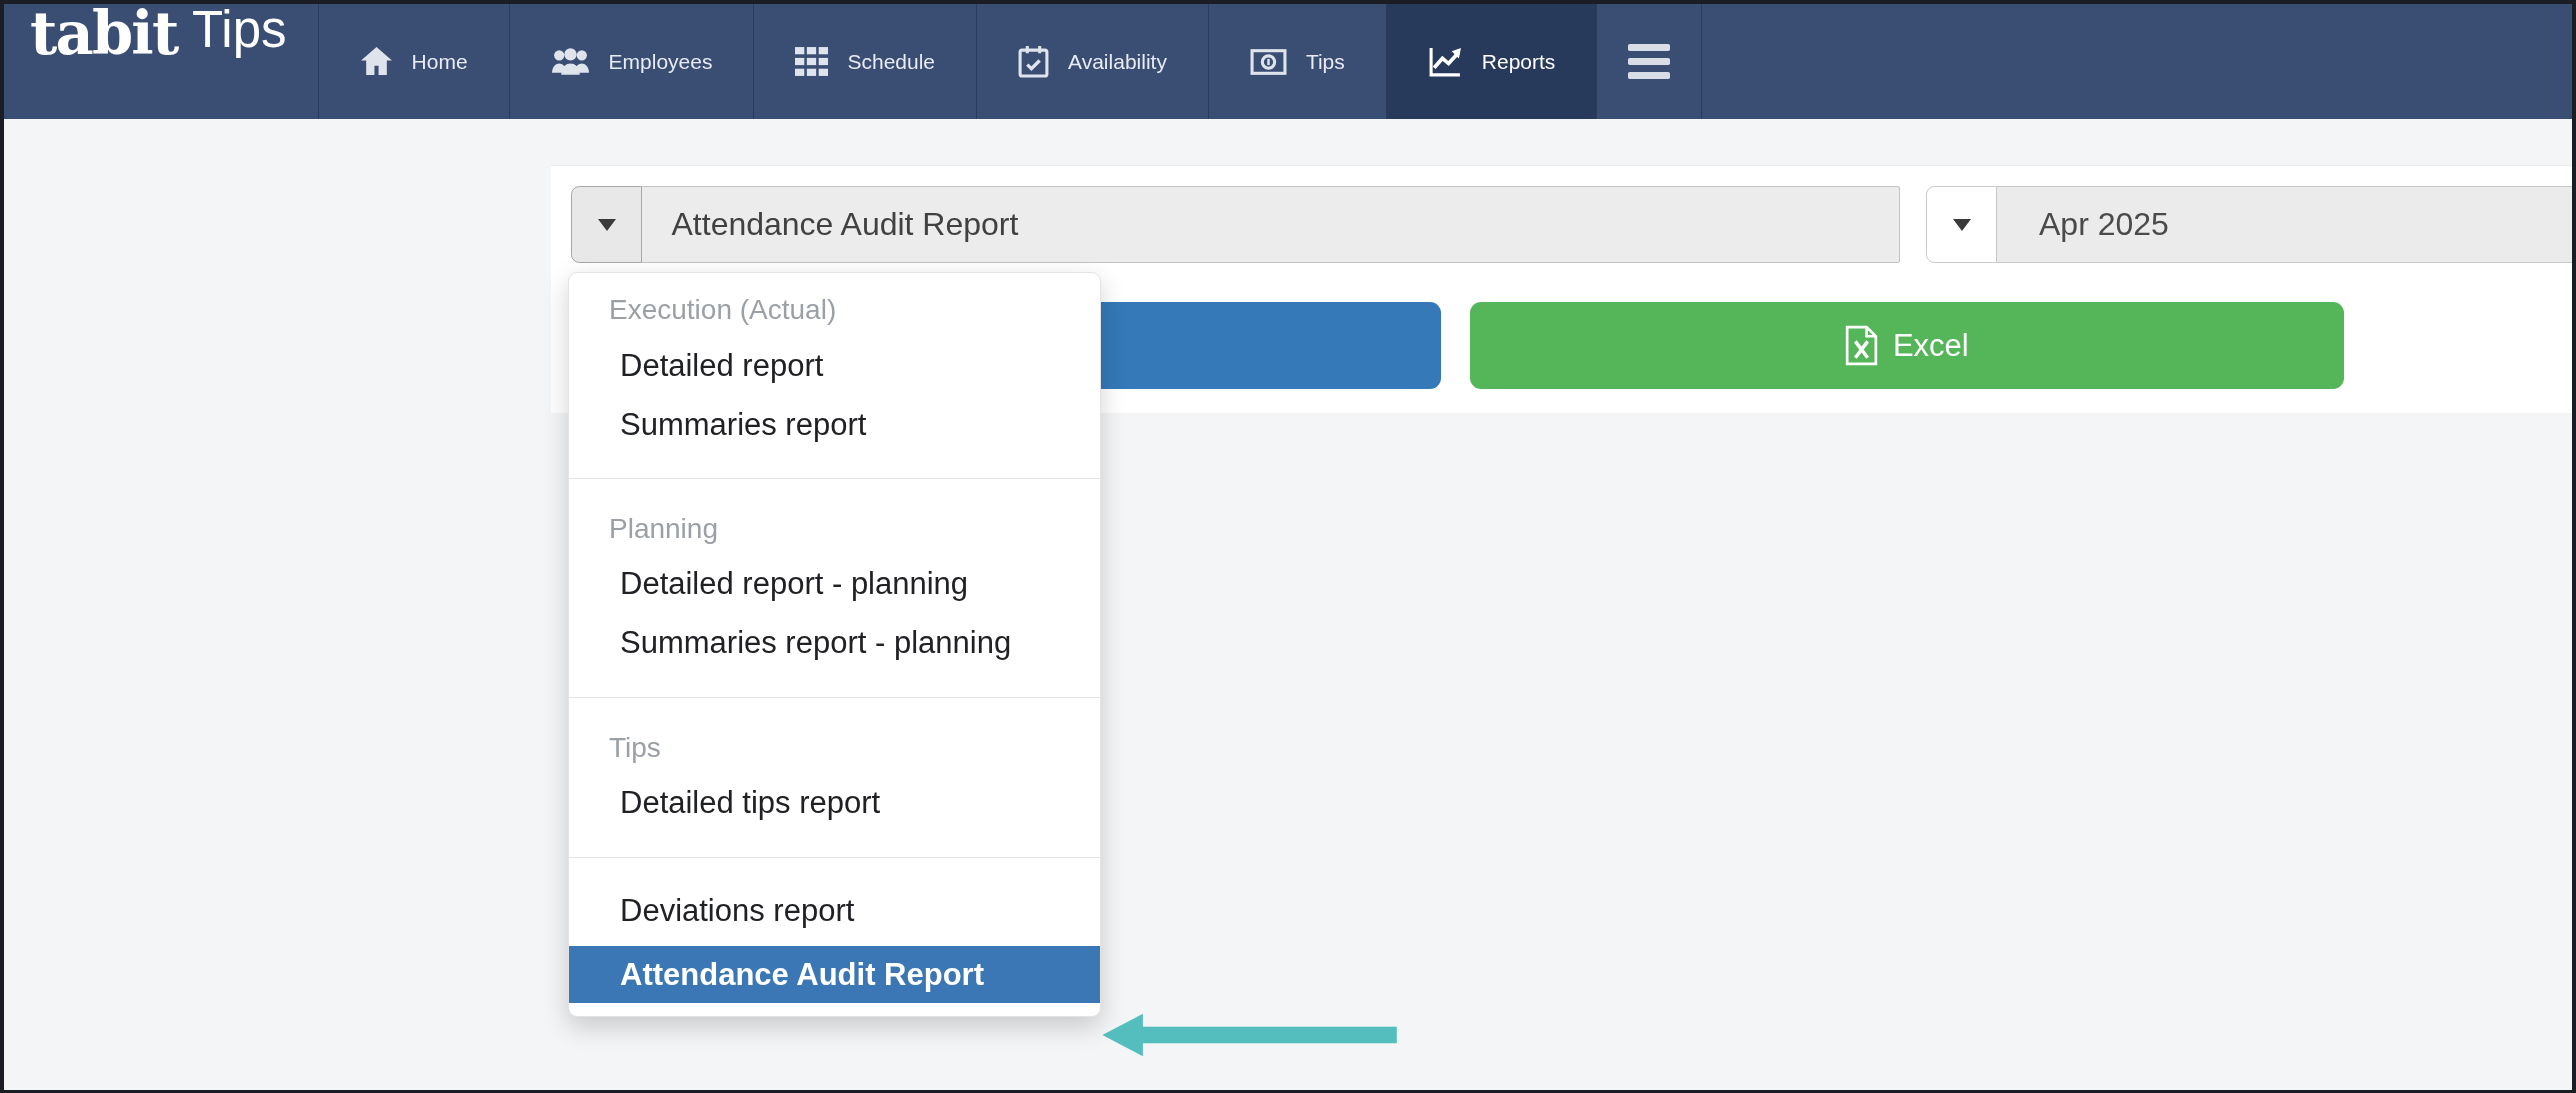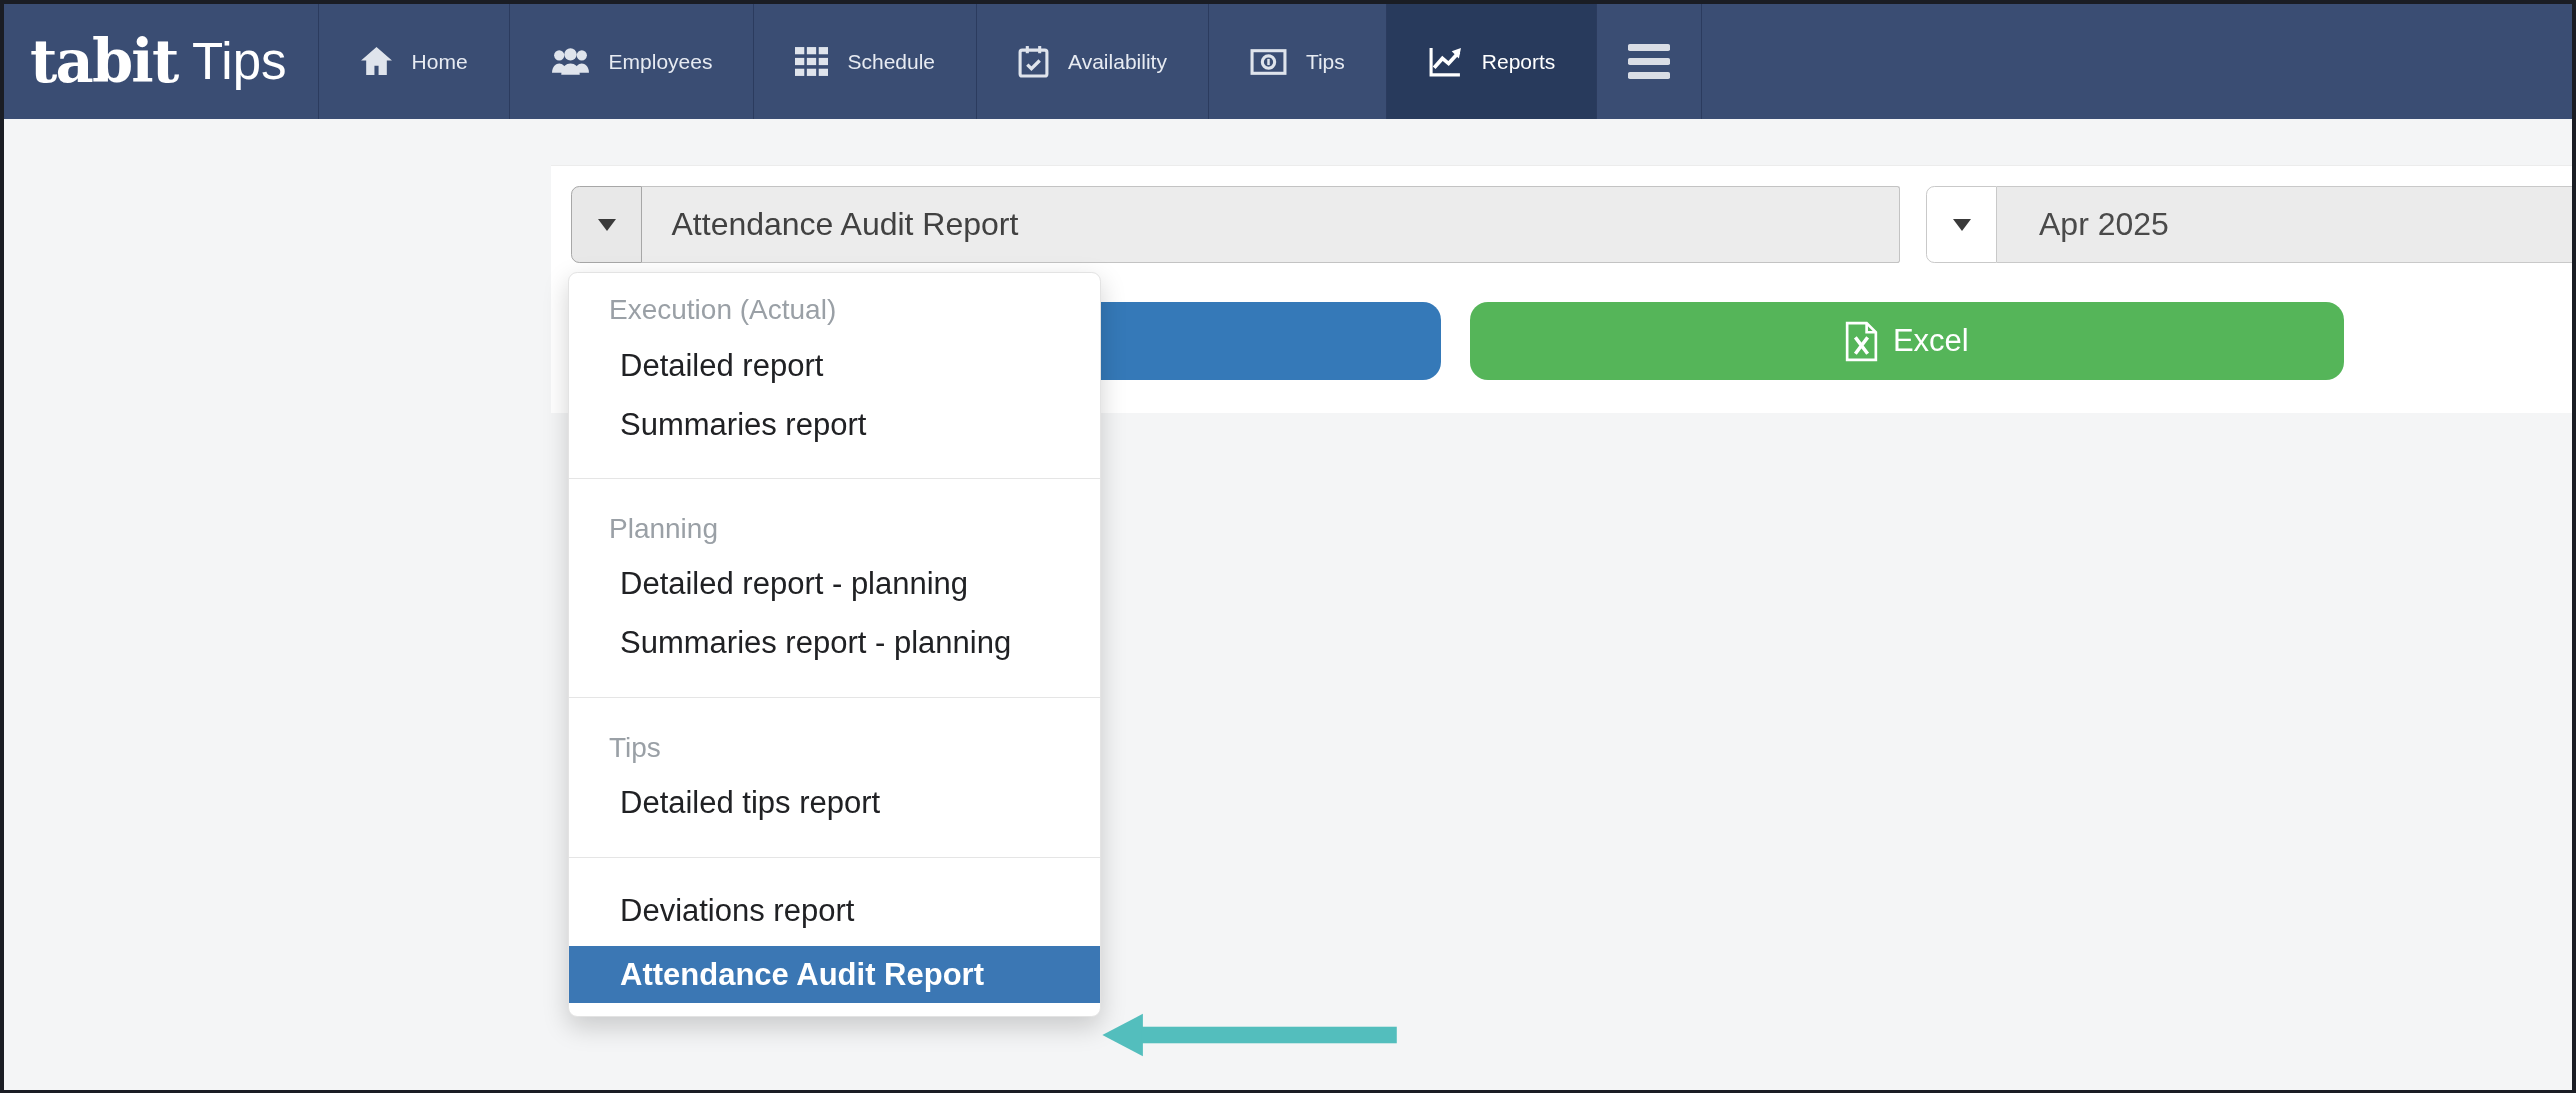--- a/index.html
+++ b/index.html
@@ -13,21 +13,21 @@
     font-family:"Liberation Sans",sans-serif;
     -webkit-font-smoothing:antialiased;
   }
 
   
   .navbar{
     position:absolute;top:0;left:0;right:0;height:115px;
     background:#3a4d73;
     display:flex;align-items:stretch;
   }
-  .brand{display:flex;align-items:center;padding:0 31px 0 26px;cursor:pointer;}
+  .brand{display:flex;align-items:flex-start;padding:0 31px 0 26px;cursor:pointer;}
   .brand-bold{
     font-family:"DejaVu Serif",serif;font-weight:700;
     font-size:59px;color:#ffffff;letter-spacing:-1.8px;line-height:1;
   }
   .brand-light{
     font-family:"Liberation Sans",sans-serif;font-weight:500;
     font-size:51px;color:#ffffff;margin-left:14.7px;line-height:1;
   }
   .nav-item{
     display:flex;align-items:center;gap:19px;
@@ -75,22 +75,22 @@
     flex:1;display:flex;align-items:center;
     background:#ececec;border:1.8px solid #c3c3c3;border-left:none;
     box-sizing:border-box;cursor:pointer;
     font-size:32px;color:#414141;padding-left:29.5px;
     border-radius:0 2.8px 2.8px 0;
   }
   .combo-period .combo-field{background:#ebebeb;border-color:#c9c9c9;padding-left:42px;color:#4a4a4a;border-radius:0;}
 
   
   .btn{
-    position:absolute;top:298px;height:78px;
-    border:none;border-radius:18px;cursor:pointer;
+    position:absolute;top:298px;height:87px;
+    border:none;border-radius:11px;cursor:pointer;
     display:flex;align-items:center;justify-content:center;gap:14.7px;
     color:#ffffff;font-size:31px;font-family:"Liberation Sans",sans-serif;
   }
   .btn-primary{left:567px;width:870px;background:#3579b8;}
   .btn-excel{left:1466px;width:874px;background:#55b559;}
   .btn-excel svg{display:block;}
 
   
   .menu{
     position:absolute;left:564px;top:268px;width:533px;

